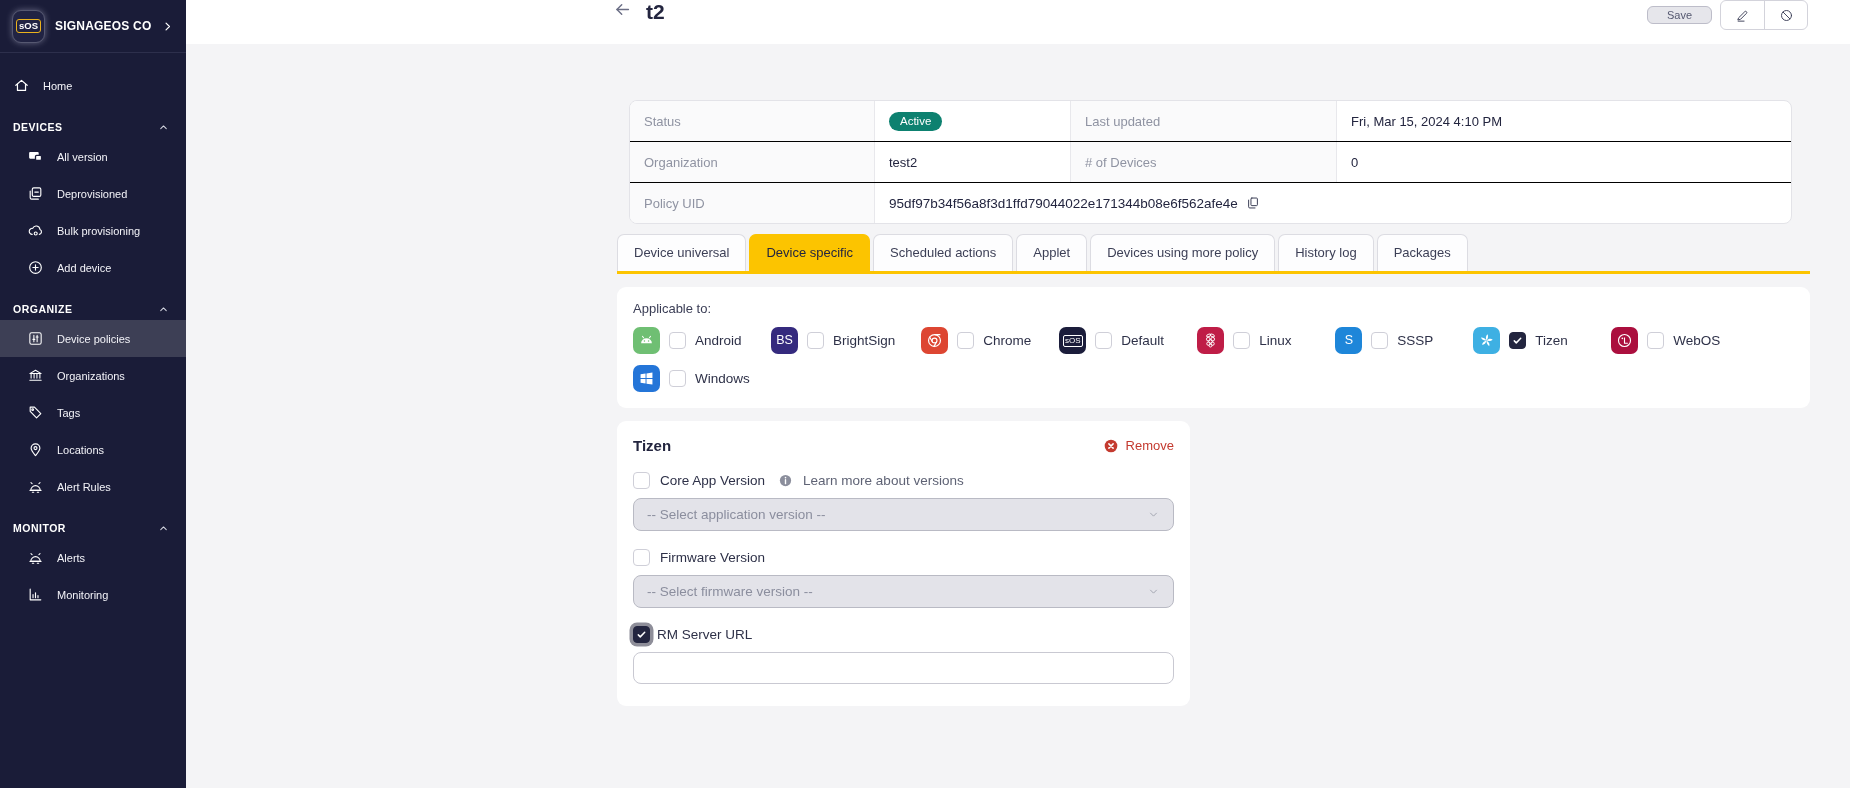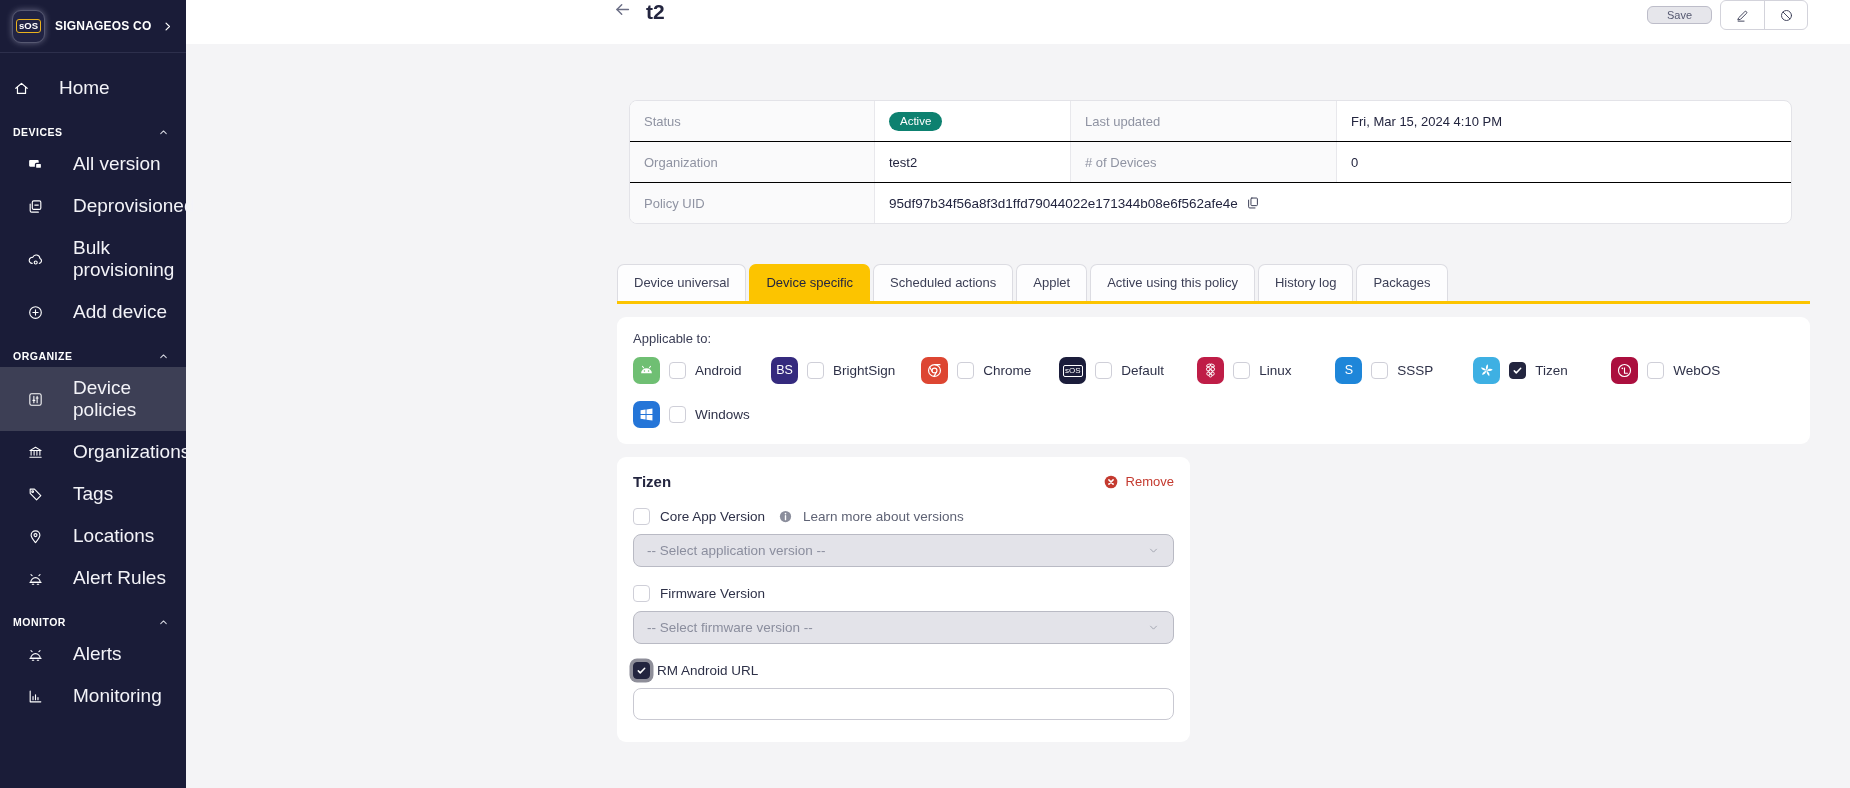--- a/index.html
+++ b/index.html
@@ -13,21 +13,21 @@
 .logo{width:33px;height:33px;border-radius:9px;background:#212343;border:1px solid #565871;box-shadow:0 0 6px rgba(190,190,215,.45);display:flex;align-items:center;justify-content:center;flex:none}
 .logo-t{font-size:9.5px;font-weight:700;color:#fff;border:1.5px solid #eab21d;border-radius:3px;padding:1px 2px;line-height:1}
 .org{color:#fff;font-size:12px;font-weight:700;letter-spacing:.2px;flex:1;white-space:nowrap;overflow:hidden}
 .schev{color:#fff;display:flex}
 .schev svg{width:13px;height:13px}
 #nav{padding-top:6px}
 .sec-row{display:flex;align-items:center;justify-content:space-between;padding:17px 17px 5px 13px;color:#fff;cursor:pointer}
 .sec-label{font-size:10.5px;font-weight:700;letter-spacing:.5px}
 .sec-chev{display:flex;color:#d6d8e2}
 .sec-chev svg{width:11px;height:11px}
-.nav-item{display:flex;align-items:center;gap:29px;padding:10px 10px 10px 27px;color:#f3f3f8;font-size:19px;cursor:pointer}
+.nav-item{display:flex;align-items:center;gap:13px;padding:10px 10px 10px 27px;color:#f3f3f8;font-size:11px;cursor:pointer}
 .nav-item.top{padding-left:13px;margin-top:8px}
 .nav-item.active{background:var(--side-active)}
 .nicon{width:17px;height:17px;display:flex;color:#fff;flex:none}
 .nicon svg{width:17px;height:17px}
 
 
 .header{position:absolute;left:186px;top:0;right:0;height:44px;background:#fff;display:flex;align-items:flex-start;z-index:4}
 .back{margin-left:427px;display:flex;color:#6b6e85;cursor:pointer}
 .back svg{width:19px;height:19px}
 .title{font-size:21px;font-weight:700;color:#23253f;margin:0 0 0 14px}
@@ -47,28 +47,28 @@
 .t-row:last-child{border-bottom:none}
 .t-row.uid{grid-template-columns:245px 1fr}
 .cell{display:flex;align-items:center;padding:0 14px;height:40px;font-size:13px;border-right:1px solid #e8e8ec;color:#23253f}
 .cell:last-child{border-right:none}
 .cell.lab{background:#fafafb;color:#8f93a2}
 .badge{background:var(--badge);color:#fff;font-size:11.5px;padding:3.5px 11px;border-radius:11px}
 .uid-text{font-size:13.5px}
 .copy-ic{display:flex;color:#3a3d55;margin-left:8px;cursor:pointer}
 .copy-ic svg{width:14px;height:14px}
 
-.tabs{display:flex;margin-top:40px;border-bottom:3px solid var(--yellow);align-items:flex-end}
+.tabs{display:flex;margin-top:10px;border-bottom:3px solid var(--yellow);align-items:flex-end}
 .tab{background:#fdfdfe;border:1px solid #dcdce2;border-bottom:none;border-radius:7px 7px 0 0;padding:10px 16px 11px;font-size:13px;color:#3c3f56;margin-right:3px;cursor:pointer;font-family:inherit;white-space:nowrap}
 .tab.active{background:var(--yellow);border-color:var(--yellow);color:#23253f}
 
 .card{background:#fff;border-radius:9px}
 .app-card{margin-top:13px;padding:14px 16px 16px}
 .app-label{font-size:13px;color:#3a3d55;margin-bottom:11px}
-.plats{display:flex;flex-wrap:wrap;gap:17px 26px}
+.plats{display:flex;flex-wrap:wrap;gap:11px 26px}
 .plat{display:flex;align-items:center;gap:9px;min-width:112px}
 .tile{width:27px;height:27px;border-radius:7px;display:flex;align-items:center;justify-content:center;color:#fff;flex:none}
 .tile svg{width:19px;height:19px}
 .tile-txt{font-weight:400;font-size:12.5px;color:#fff;line-height:1}
 .tile-txt.sm{font-size:8px;border:1px solid #fff;border-radius:2px;padding:1px 1px}
 .cb{width:17px;height:17px;border:1px solid #cfcfd8;border-radius:4px;background:#fff;display:flex;align-items:center;justify-content:center;cursor:pointer;flex:none}
 .cb.checked{background:#23253f;border-color:#23253f}
 .cb svg{width:11px;height:11px}
 .cb.focused{box-shadow:0 0 0 3.5px #8e8e99}
 .plat-label,.f-label{font-size:13.5px;color:#2e3148}
@@ -320,21 +320,21 @@
             </span>
           </div>
         </div>
       </div>
 
     <div class="tabs" id="tabs">
         <button class="tab">Device universal</button>
         <button class="tab active">Device specific</button>
         <button class="tab">Scheduled actions</button>
         <button class="tab">Applet</button>
-        <button class="tab">Active using this policy</button>
+        <button class="tab">Devices using more policy</button>
         <button class="tab">History log</button>
         <button class="tab">Packages</button>
       </div>
 
     <section class="card app-card">
       <div class="app-label">Applicable to:</div>
       <div class="plats" id="plats">
           <div class="plat">
             <span class="tile" style="background:#6fbf73">
               <svg viewBox="0 0 24 24">
@@ -481,19 +481,19 @@
               <path d="M6.5 9.5 12 15l5.5-5.5"></path>
             </svg>
           </span>
       </div>
       <div class="f-row rm-row">
         <span class="cb checked focused" id="cb-rm">
             <svg viewBox="0 0 24 24" fill="none" stroke="#fff" stroke-width="3.2" stroke-linecap="round" stroke-linejoin="round">
               <path d="M5 12.8l4.3 4.4L19 7.2"></path>
             </svg>
           </span>
-        <span class="f-label">RM Android URL</span>
+        <span class="f-label">RM Server URL</span>
       </div>
       <input class="txt" value="" style="">
     </section>
 
   </div>
 </main>
 
 </body></html>

